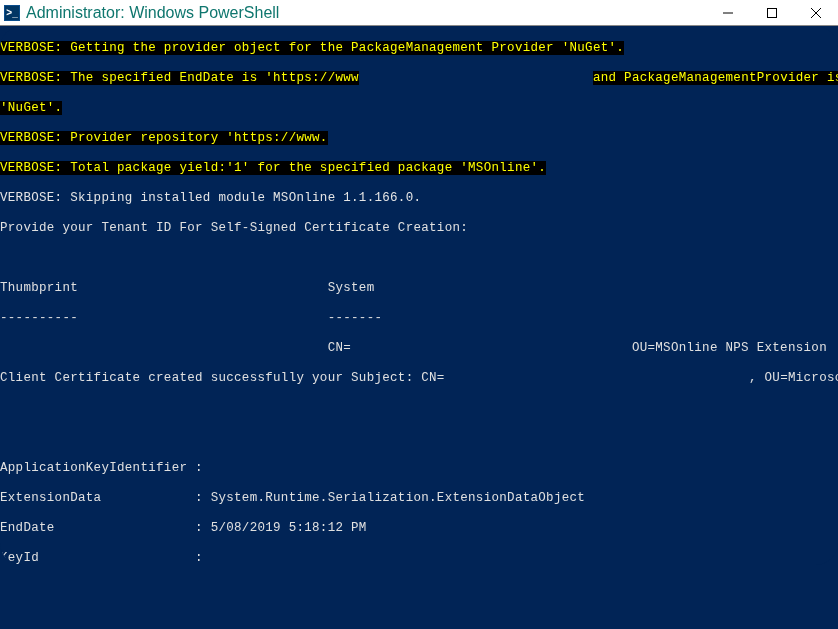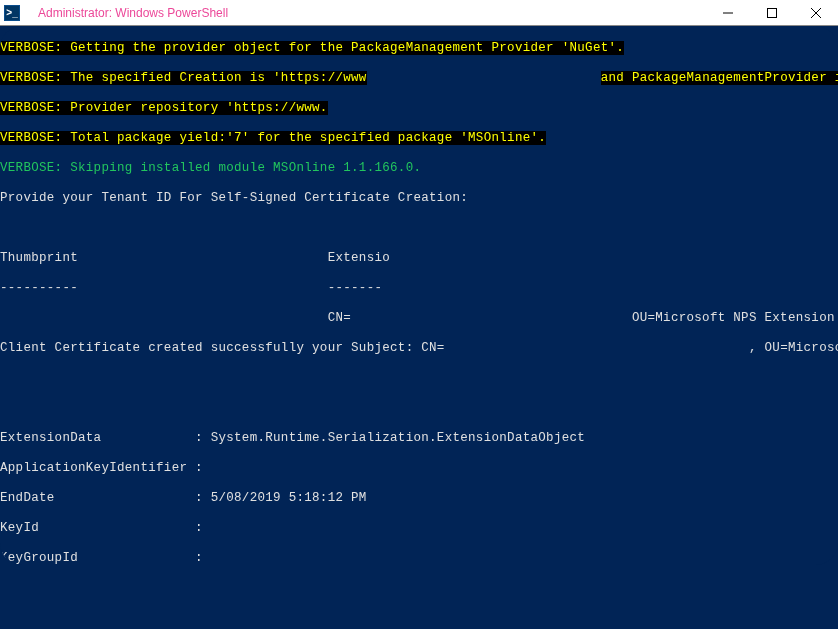--- a/index.html
+++ b/index.html
@@ -34,23 +34,22 @@
       display: flex;
       align-items: center;
       justify-content: center;
       color: #fff;
       font-size: 10px;
       font-weight: bold;
       font-family: Arial, sans-serif;
     }
     .title-text {
       font-family: 'Segoe UI', Tahoma, sans-serif;
-      font-size: 12px;
-      color: #ec4899;
-      margin-left: 12px;
+      font-size: 16px;
+      color: #0f766e;
     }
     .win-controls {
       display: flex;
       height: 100%;
     }
     .win-btn {
       width: 44px;
       height: 100%;
       display: flex;
       align-items: center;
@@ -69,21 +68,21 @@
       height: 539px;
       overflow: hidden;
       letter-spacing: 0.3px;
       border-radius: 22px;
     }
     .ln { white-space: pre; height: 15px; }
     .verbose-hl {
       color: #ffff00;
       background: #000;
     }
-    .verbose-plain { color: #22c55e; }
+    .verbose-plain { color: #e5e5e5; }
   </style>
 </head>
 <body>
 
 <div class="titlebar">
   <div class="title-left">
     <div class="ps-icon">&gt;_</div>
     <div class="title-text">Administrator: Windows PowerShell</div>
   </div>
   <div class="win-controls">
@@ -101,34 +100,35 @@
       <svg width="10" height="10">
           <line x1="0" y1="0" x2="10" y2="10" stroke-width="1"></line>
           <line x1="10" y1="0" x2="0" y2="10" stroke-width="1"></line>
         </svg>
     </div>
   </div>
 </div>
 
 <div class="terminal">
 <div class="ln"><span class="verbose-hl">VERBOSE: Getting the provider object for the PackageManagement Provider 'NuGet'.</span></div>
-<div class="ln"><span class="verbose-hl">VERBOSE: The specified Creation is 'https://www</span><span class="verbose-plain">                              </span><span class="verbose-hl">and PackageManagementProvider is</span></div>
+<div class="ln"><span class="verbose-hl">VERBOSE: The specified EndDate is 'https://www</span><span class="verbose-plain">                              </span><span class="verbose-hl">and PackageManagementProvider is</span></div>
+<div class="ln"><span class="verbose-hl">'NuGet'.</span></div>
 <div class="ln"><span class="verbose-hl">VERBOSE: Provider repository 'https://www.</span></div>
-<div class="ln"><span class="verbose-hl">VERBOSE: Total package yield:'7' for the specified package 'MSOnline'.</span></div>
+<div class="ln"><span class="verbose-hl">VERBOSE: Total package yield:'1' for the specified package 'MSOnline'.</span></div>
 <div class="ln"><span class="verbose-plain">VERBOSE: Skipping installed module MSOnline 1.1.166.0.</span></div>
 <div class="ln">Provide your Tenant ID For Self-Signed Certificate Creation:</div>
 <div class="ln">&nbsp;</div>
-<div class="ln">Thumbprint                                Extensio</div>
+<div class="ln">Thumbprint                                System</div>
 <div class="ln">----------                                -------</div>
-<div class="ln">                                          CN=                                    OU=Microsoft NPS Extension</div>
+<div class="ln">                                          CN=                                    OU=MSOnline NPS Extension</div>
 <div class="ln"><span>Client Certificate created successfully your Subject: CN=</span><span>                                       </span><span>, OU=Microsoft NPS Extensio</span></div>
 <div class="ln">&nbsp;</div>
 <div class="ln">&nbsp;</div>
+<div class="ln">ApplicationKeyIdentifier :</div>
 <div class="ln">ExtensionData            : System.Runtime.Serialization.ExtensionDataObject</div>
-<div class="ln">ApplicationKeyIdentifier :</div>
 <div class="ln">EndDate                  : 5/08/2019 5:18:12 PM</div>
 <div class="ln">KeyId                    :</div>
 <div class="ln">KeyGroupId               :</div>
 
 
 
 
 
 
 

